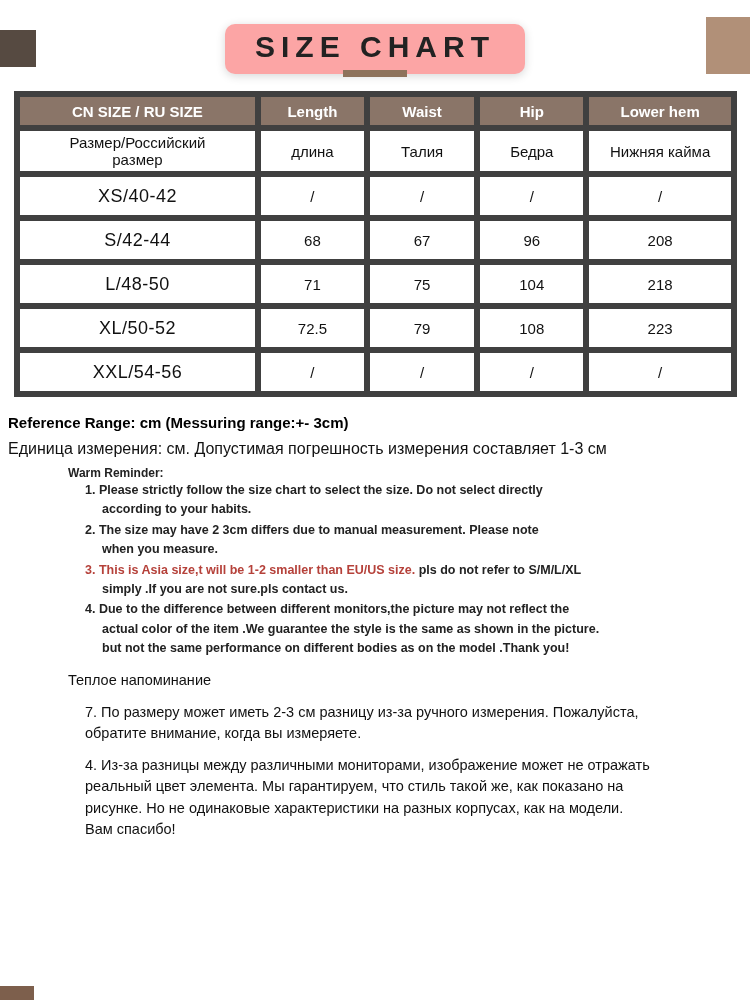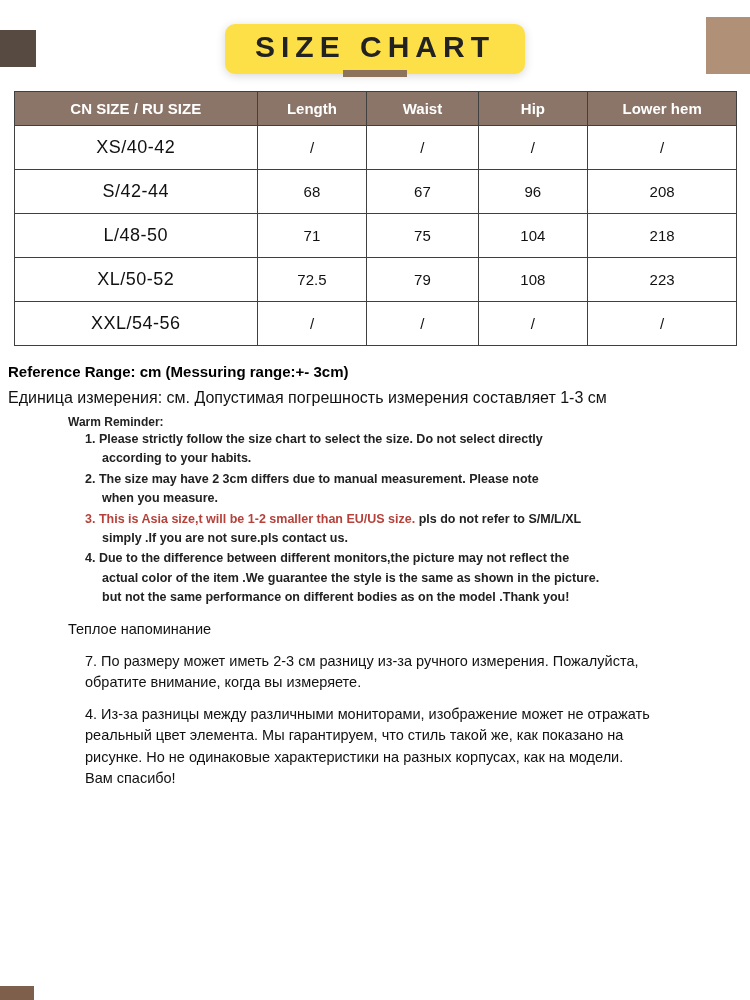--- a/index.html
+++ b/index.html
@@ -8,37 +8,37 @@
     width:750px; height:1000px; position:relative; overflow:hidden;
     font-family:"Liberation Sans","DejaVu Sans",sans-serif; color:#111111;
   }
   .decor { position:absolute; }
   .decor-tl { left:0; top:30px; width:36px; height:37px; background:#564a41; }
   .decor-tr { right:0; top:17px; width:44px; height:57px; background:#b19078; }
   .decor-bl { left:0; bottom:0; width:34px; height:14px; background:#7d5f4c; }
 
   .title-wrap { padding-top:24px; display:flex; justify-content:center; }
   .title-box {
-    position:relative; background:#fde047; padding:6px 30px 10px;
+    position:relative; background:#fca5a5; padding:6px 30px 10px;
     border-radius:10px; box-shadow:0 2px 10px rgba(0,0,0,0.16);
   }
   .title {
     font-size:30px; font-weight:600; letter-spacing:6px; color:#222;
     font-family:"Liberation Sans","DejaVu Sans",sans-serif;
   }
   .title-underline {
     position:absolute; left:50%; transform:translateX(-50%);
     bottom:-3px; width:64px; height:7px; background:#8e735c;
   }
 
   .size-table {
     width:723px; margin:17px 13px 0 14px;
     border-collapse:collapse; table-layout:fixed; text-align:center;
   }
-  .size-table th, .size-table td { border:1px solid #404040; padding:0 17px;margin-left:48px; }
+  .size-table th, .size-table td { border:6px solid #404040; padding:0 17px;margin-left:48px; }
   .size-table col.c1 { width:33.6%; }
   .size-table col.c2 { width:15.2%; }
   .size-table col.c3 { width:15.4%; }
   .size-table col.c4 { width:15.2%; }
   .size-table col.c5 { width:20.6%; }
   .head-en th { background:#8a7568; color:#ffffff; font-size:15px; font-weight:bold; height:34px; }
   .head-ru th { font-size:15px; font-weight:normal; color:#111; height:46px; }
   .size-table tbody td { height:44px; font-size:15px; }
   .size-table td.size-cell { font-size:18px; letter-spacing:0.5px; }
 
@@ -83,20 +83,28 @@
       <col class="c4">
       <col class="c5">
   </colgroup>
   <thead>
     <tr class="head-en">
       <th>CN SIZE / RU SIZE</th>
       <th>Length</th>
       <th>Waist</th>
       <th>Hip</th>
       <th>Lower hem</th>
+    </tr>
+    <tr class="head-ru">
+      <th class="pre">Размер/Российский
+размер</th>
+      <th>длина</th>
+      <th>Талия</th>
+      <th>Бедра</th>
+      <th>Нижняя кайма</th>
     </tr>
   </thead>
   <tbody>
     <tr>
       <td class="size-cell">XS/40-42</td>
       <td>/</td>
       <td>/</td>
       <td>/</td>
       <td>/</td>
     </tr>

